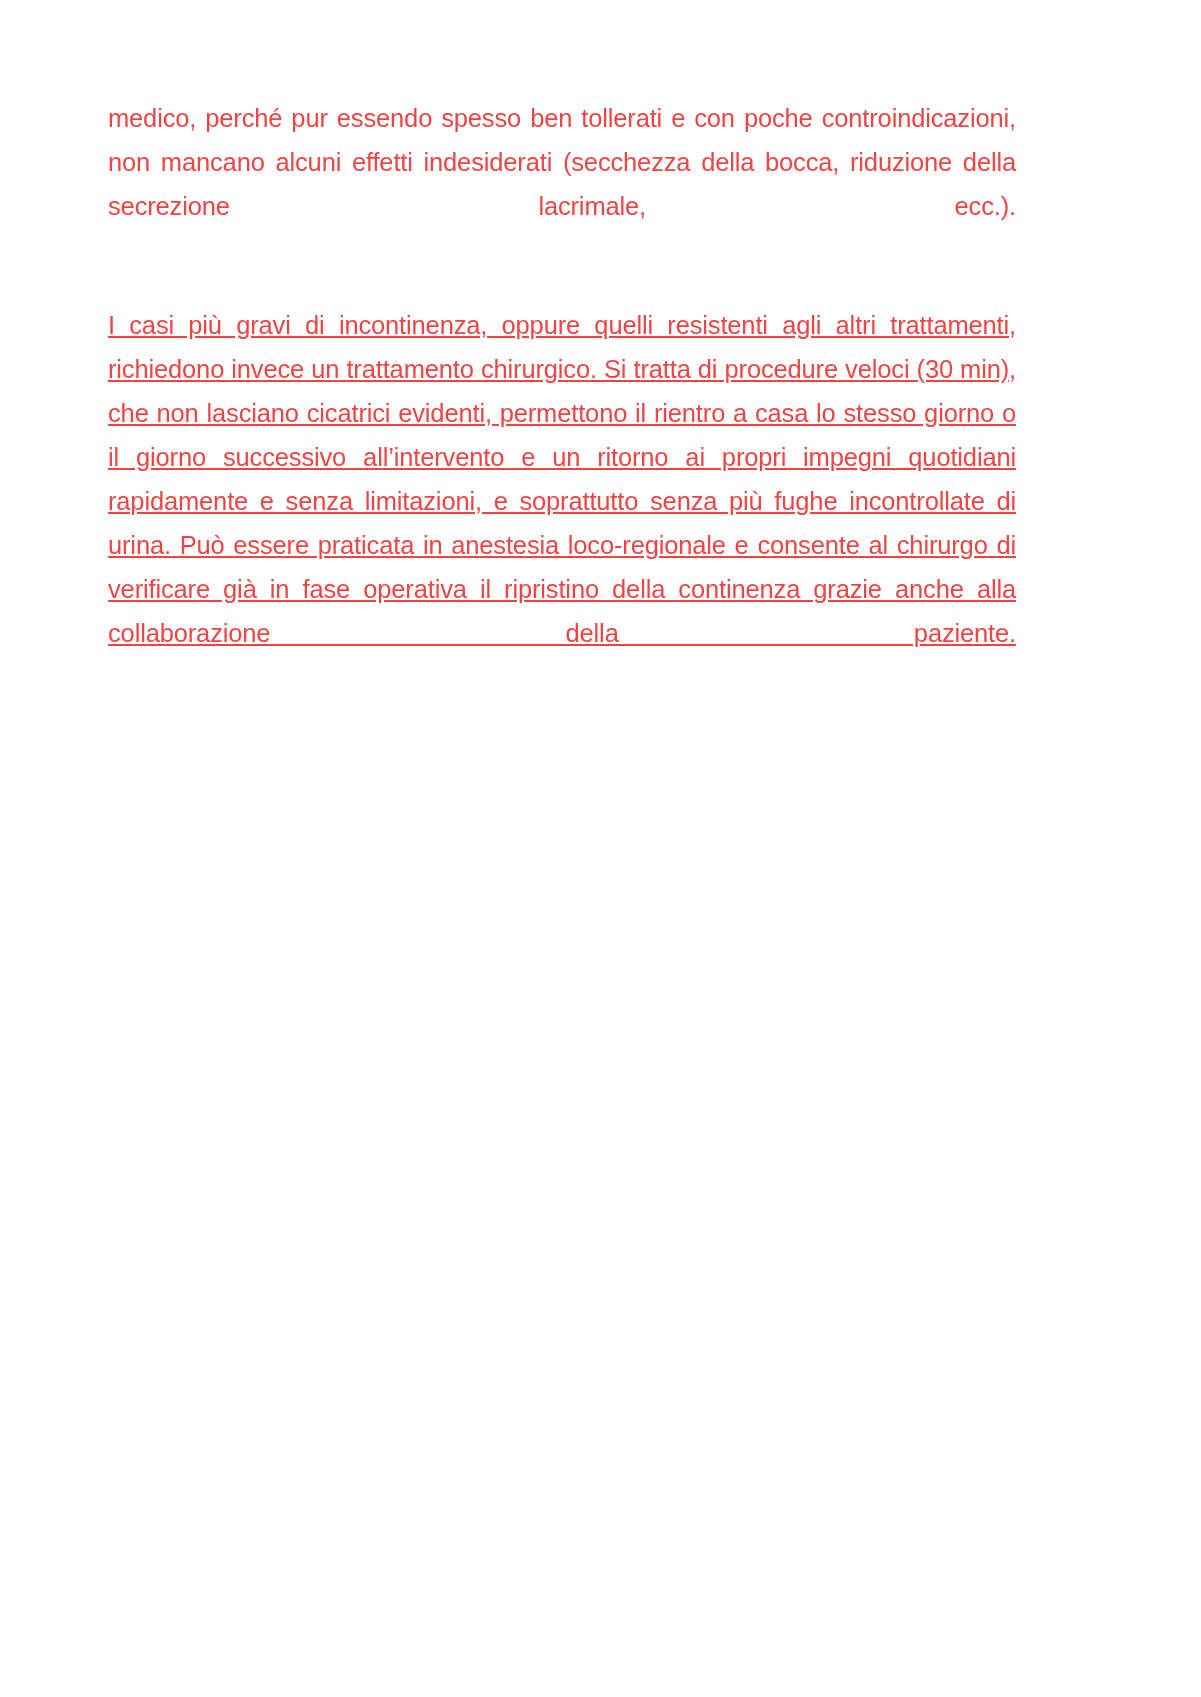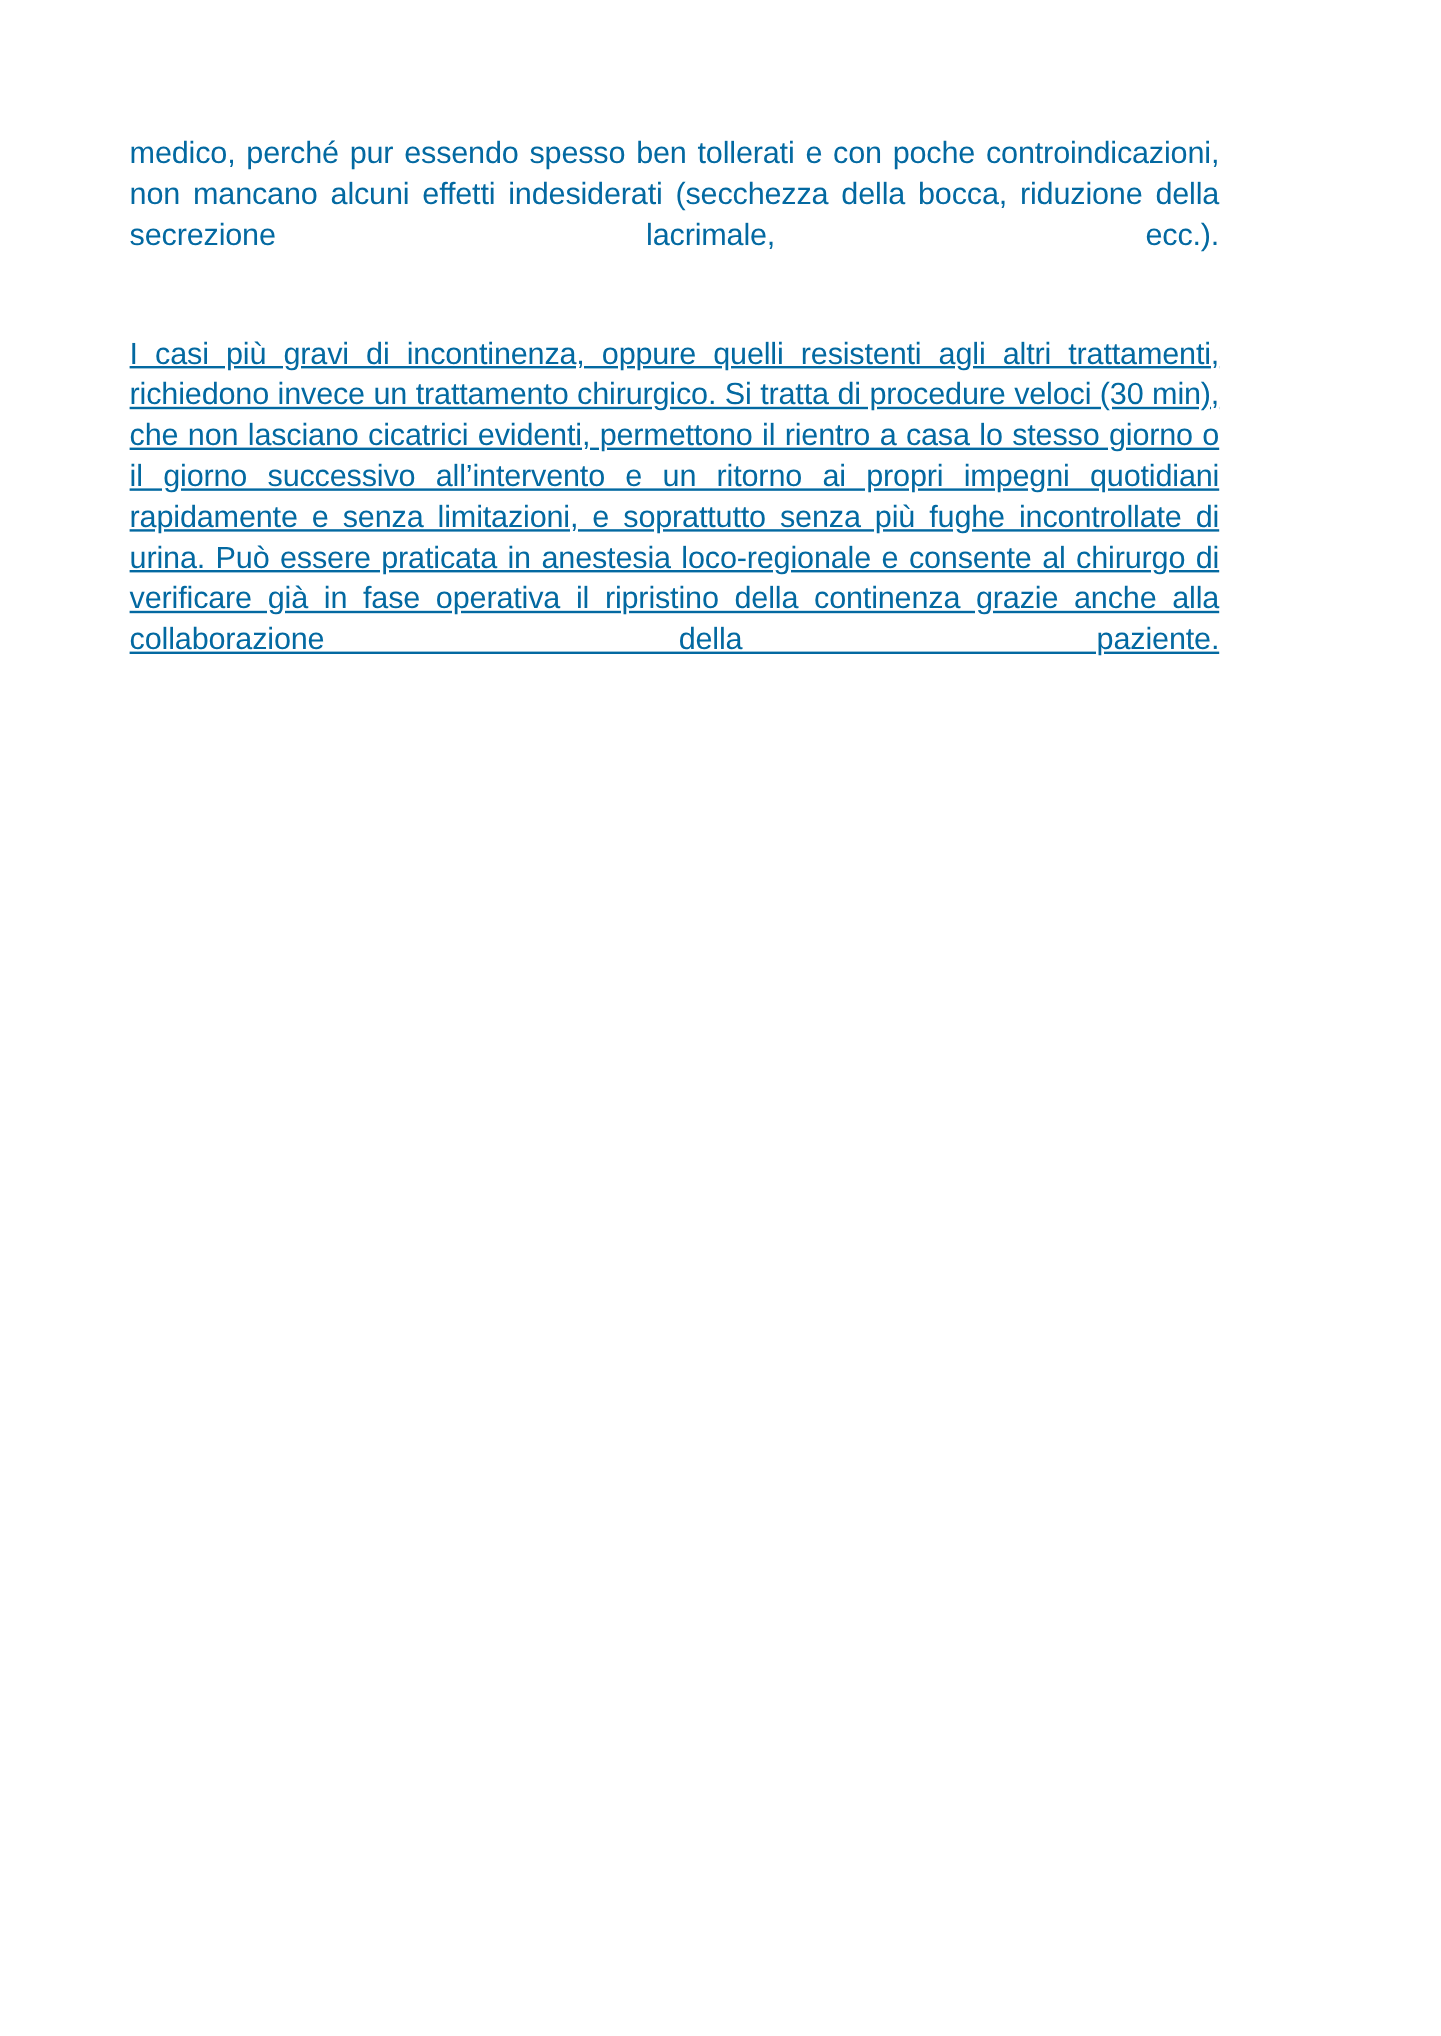--- a/index.html
+++ b/index.html
@@ -25,28 +25,28 @@
   }
 
   .doc-body {
     position: absolute;
     left: 108px;
     top: 96px;
     width: 908px;
   }
 
   .para {
-    margin: 15px 0 32px 0;
+    margin: 0 0 32px 0;
     text-align: justify;
     text-justify: inter-word;
     font-size: 25.5px;
-    line-height: 34px;
+    line-height: 44px;
     letter-spacing: -0.15px;
     word-spacing: 0px;
-    color: #0369a1;
+    color: #ef4444;
     font-weight: 400;
   }
 
   
   .para:after {
     content: "";
     display: inline-block;
     width: 100%;
   }
 

